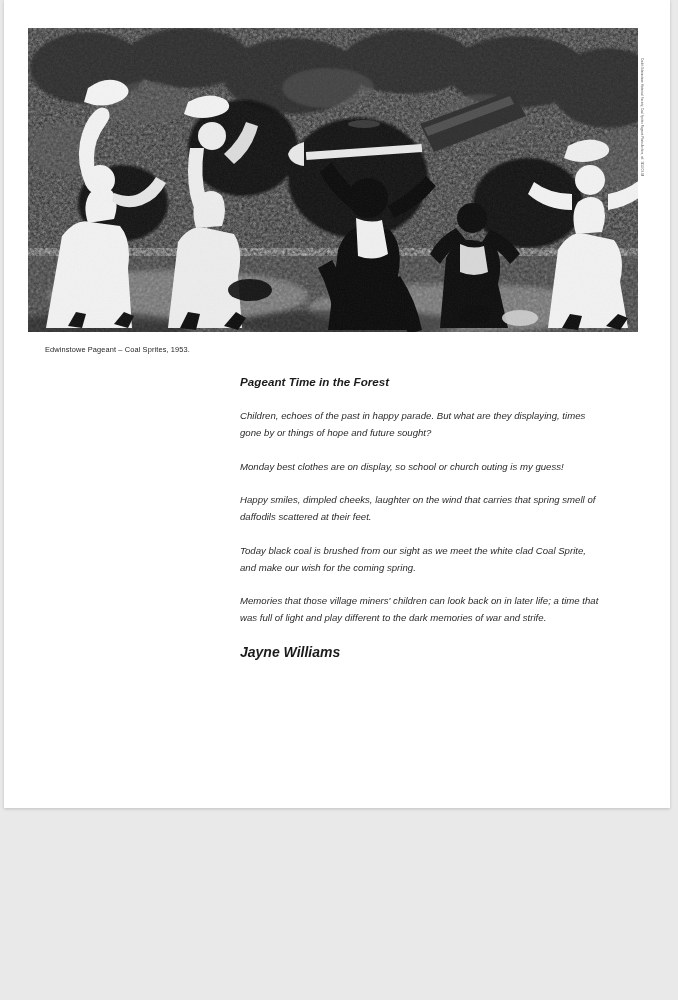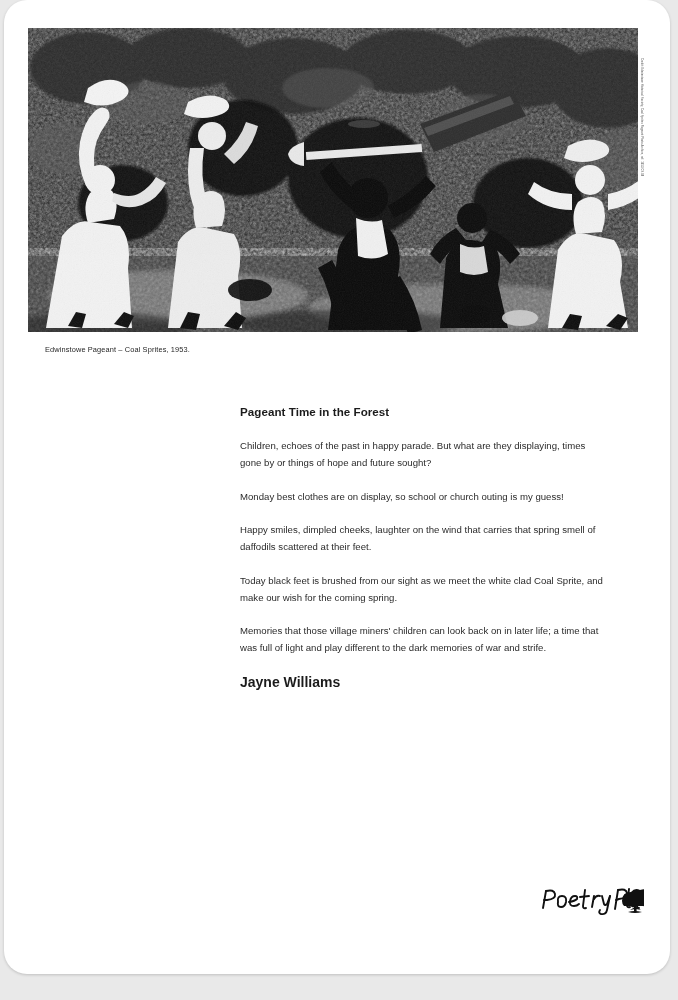--- a/index.html
+++ b/index.html
@@ -12,25 +12,24 @@
     height: 1000px;
     overflow: hidden;
     font-family: "Liberation Sans", sans-serif;
   }
 
   .page {
     position: absolute;
     left: 4px;
     top: 0px;
     width: 666px;
-    height: 974px;
+    height: 808px;
     background: #ffffff;
     box-shadow: 0 1px 3px rgba(0,0,0,0.18);
     overflow: hidden;
-    border-radius: 23px;
   }
 
   
   .photo-block {
     position: absolute;
     left: 24px;
     top: 28px;
     width: 610px;
     height: 304px;
   }
@@ -69,22 +68,23 @@
     font-size: 7.4px;
     letter-spacing: 0.12px;
     color: #262626;
     font-family: "Liberation Sans", sans-serif;
   }
 
   
   .poem {
     position: absolute;
     left: 236px;
-    top: 404px;
+    top: 374px;
     width: 364px;
+    font-style: italic;
   }
   .poem-title {
     font-size: 11.6px;
     font-weight: bold;
     color: #1b1b1b;
     letter-spacing: 0.05px;
     margin: 0 0 18px 0;
     line-height: 1.3;
   }
   .stanza {
@@ -298,21 +298,21 @@
   </div>
 
   <div class="caption">Edwinstowe Pageant – Coal Sprites, 1953.</div>
 
   <div class="poem">
     <h1 class="poem-title">Pageant Time in the Forest</h1>
 
     <p class="stanza">Children, echoes of the past in happy parade.  But what are they displaying, times gone by or things of hope and future sought?</p>
     <p class="stanza">Monday best clothes are on display, so school or church outing is my guess!</p>
     <p class="stanza">Happy smiles, dimpled cheeks, laughter on the wind that carries that spring smell of daffodils scattered at their feet.</p>
-    <p class="stanza">Today black feet is brushed from our sight as we meet the white clad Coal Sprite, and make our wish for the coming spring.</p>
+    <p class="stanza">Today black coal is brushed from our sight as we meet the white clad Coal Sprite, and make our wish for the coming spring.</p>
     <p class="stanza">Memories that those village miners' children can look back on in later life; a time that was full of light and play different to the dark memories of war and strife.</p>
 
     <p class="poem-author">Jayne Williams</p>
   </div>
 
   <div class="logo">
     <svg viewBox="0 0 106 40" aria-hidden="true">
 
       <g fill="none" stroke="#111111" stroke-width="1.9" stroke-linecap="round" stroke-linejoin="round">
 

